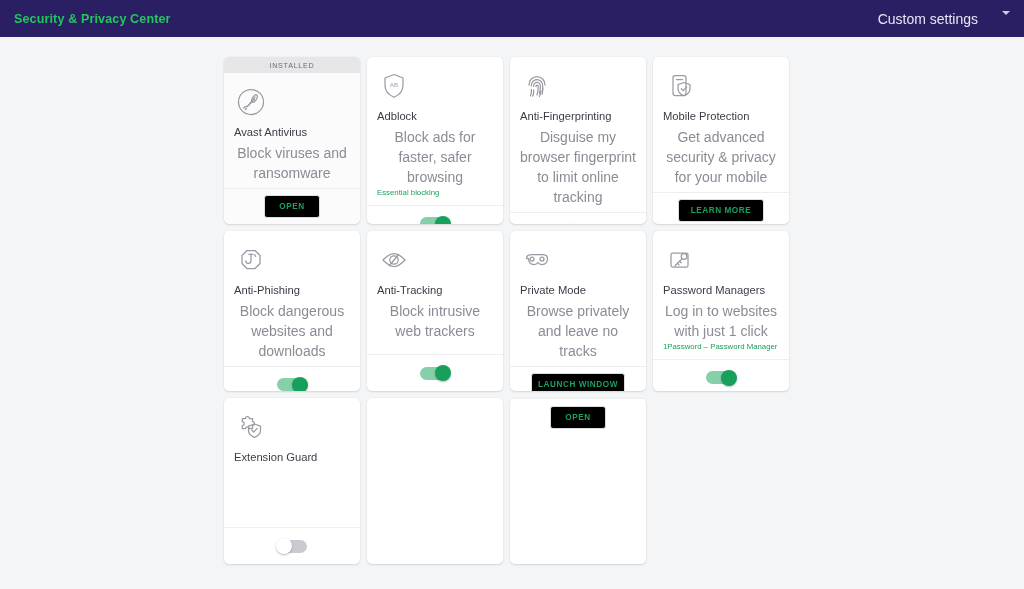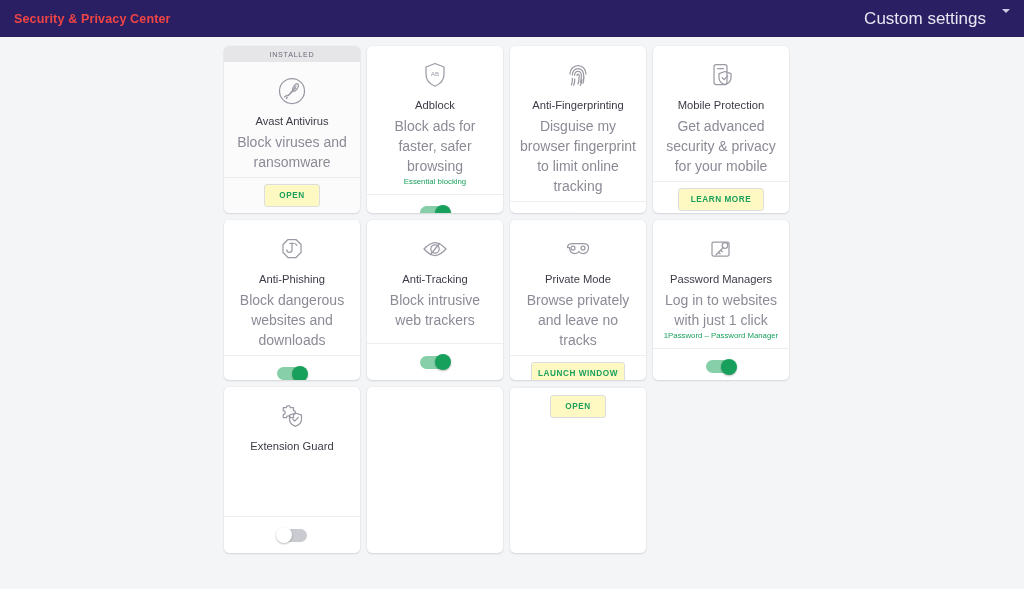--- a/index.html
+++ b/index.html
@@ -15,42 +15,42 @@
     height: 37px;
     background: #2b1f63;
     display: flex;
     align-items: center;
     justify-content: space-between;
     padding: 0 14px;
     position: relative;
     z-index: 5;
   }
   .appbar-title {
-    color: #ef4444;
+    color: #22c55e;
     font-size: 12.5px;
     font-weight: bold;
     letter-spacing: .15px;
   }
   .appbar-menu {
-    display: flex; gap: 16px;
+    display: flex; gap: 24px;
     color: #e8e6f3;
-    font-size: 17px;
+    font-size: 14px;
     cursor: pointer;
   }
   .caret {
     width: 0; height: 0;
     border-left: 4px solid transparent;
     border-right: 4px solid transparent;
     border-top: 4.5px solid #cfcbe4;
     display: inline-block;
   }
 
   
   .page {
-    padding: 9px 0 0 0;
+    padding: 20px 0 0 0;
     height: 400px;
   }
   .grid {
     width: 576px;
     margin: 0 auto;
     display: grid;
     grid-template-columns: repeat(4, 136px);
     column-gap: 7px;
     row-gap: 7px;
   }
@@ -77,21 +77,21 @@
     padding: 4px 0 3px;
     font-weight: normal;
   }
   .card.installed .body { background: #fbfbfc; }
   .card.installed { background: #fbfbfc; }
 
   .body {
     flex: 1;
     display: flex;
     flex-direction: column;
-    align-items: center;
+    align-items: flex-start;
     padding: 11px 10px 4px;
     text-align: center;
   }
   .icon-wrap {
     height: 36px;
     display: flex; align-items: center; justify-content: center;
     margin-bottom: 5px;
   }
   .icon-wrap svg { display: block; }
   .card-title {
@@ -117,21 +117,21 @@
   .footer {
     border-top: 1px solid #edeef0;
     height: 37px;
     display: flex;
     align-items: center;
     justify-content: center;
     flex-shrink: 0;
   }
   .btn {
     border: 1px solid #dcdde1;
-    background: #fef9c3;
+    background: #000000;
     color: #1ba05e;
     font-size: 8.2px;
     font-weight: bold;
     letter-spacing: .55px;
     border-radius: 3px;
     padding: 6px 0;
     min-width: 56px;
     text-align: center;
     cursor: pointer;
     font-family: "Liberation Sans", sans-serif;

